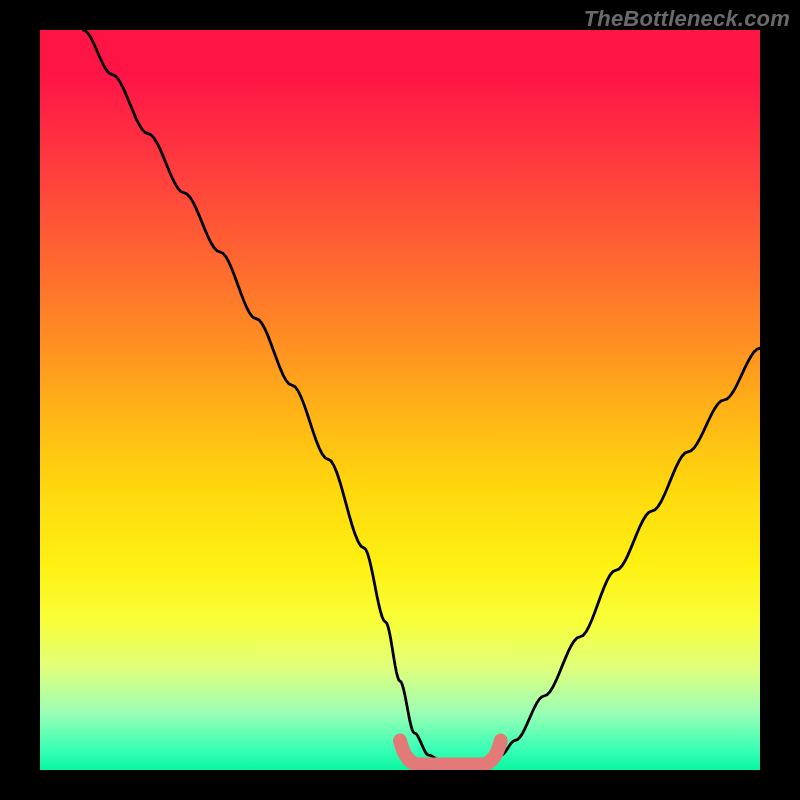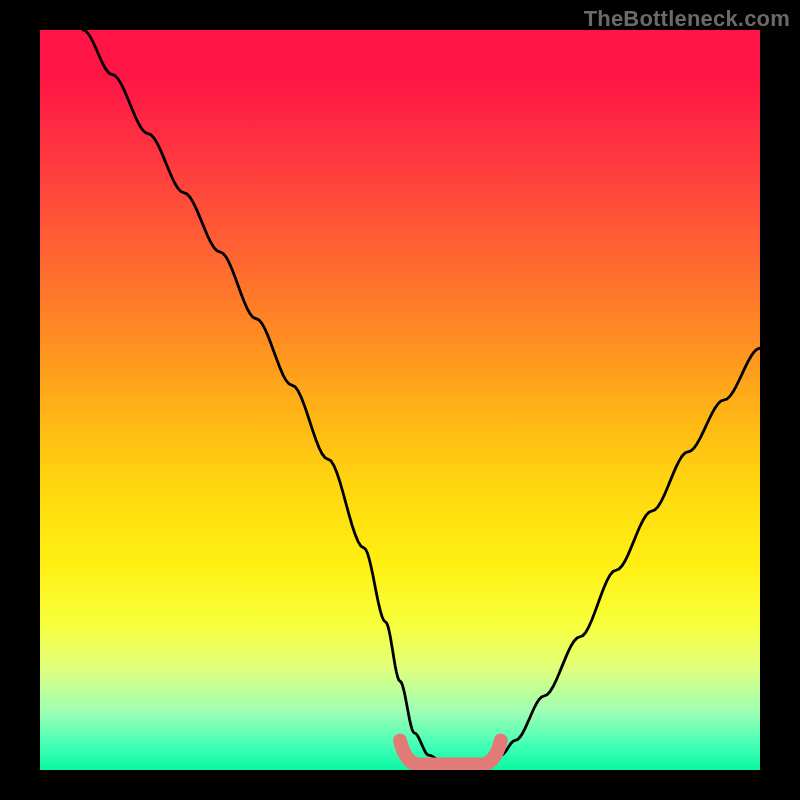--- a/index.html
+++ b/index.html
@@ -9,20 +9,21 @@
     height: 800px;
     background: #000;
     overflow: hidden;
     font-family: Arial, Helvetica, sans-serif;
   }
   .frame {
     position: relative;
     width: 800px;
     height: 800px;
     background: #000;
+    font-style: italic;
   }
   .attribution {
     position: absolute;
     top: 6px;
     right: 10px;
     color: #6a6a6a;
     font-size: 22px;
     font-weight: 600;
     letter-spacing: 0.2px;
     z-index: 20;

